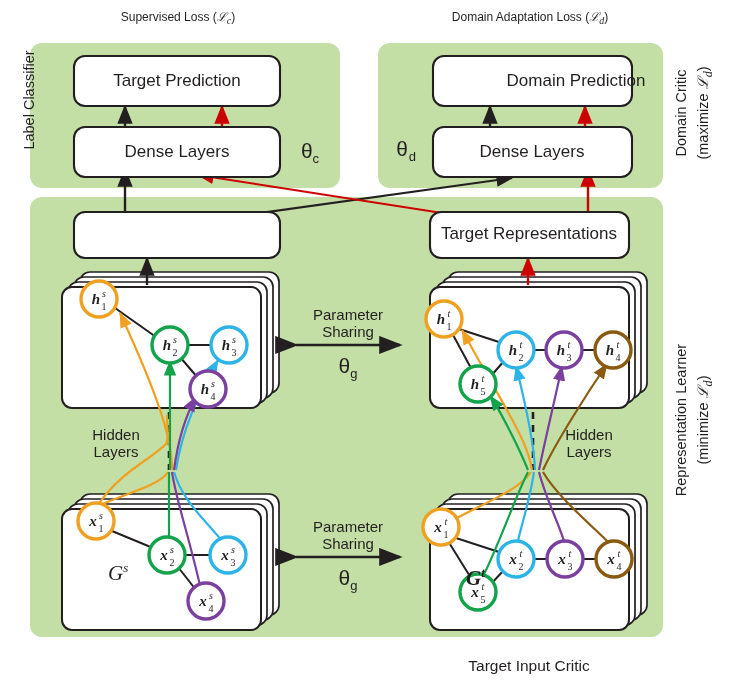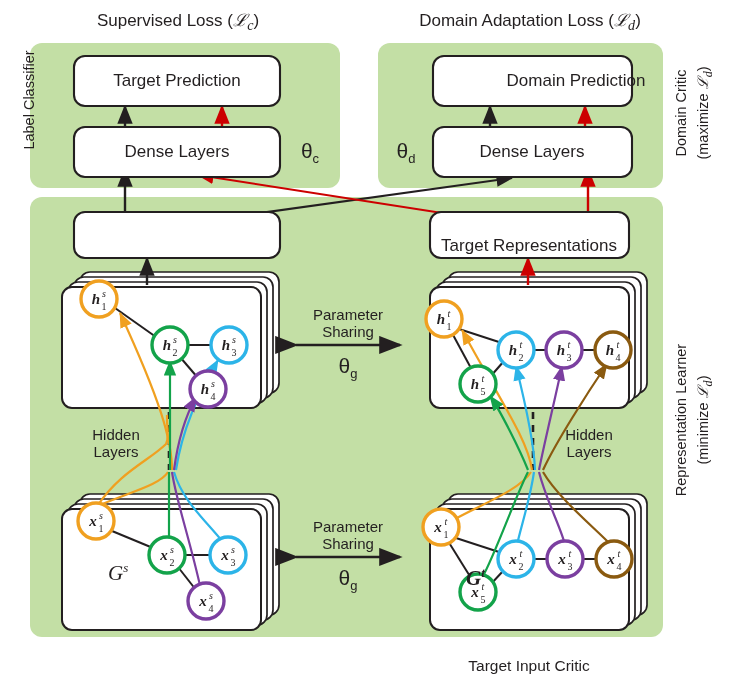--- a/index.html
+++ b/index.html
@@ -1,20 +1,20 @@
 <!DOCTYPE html>
 <html><head>
 <meta charset="utf-8">
 <style>
   html,body{margin:0;padding:0;background:#ffffff;}
   body{font-family:"Liberation Sans",sans-serif;}
   #stage{position:relative;width:729px;height:692px;overflow:hidden;background:#fff;}
   #stage svg{position:absolute;left:0;top:0;}
   .txt{position:absolute;color:#231f20;white-space:nowrap;}
-  .hdr{font-size:17px;letter-spacing:0px;}
+  .hdr{font-size:12px;letter-spacing:0px;}
   .boxlabel{font-size:17px;}
   .sidelabel{font-size:14.5px;line-height:1.25;text-align:center;}
   .theta{font-size:21px;}
   .theta sub{font-size:13px;}
   .psh{font-size:15px;text-align:center;line-height:1.12;}
   .hidlab{font-size:15px;text-align:center;line-height:1.15;}
   .bottomlab{font-size:15.5px;}
   .calli{font-style:italic;font-family:"Liberation Serif",serif;}
   .mathi{font-family:"Liberation Serif",serif;font-style:italic;}
   .rot-l{transform-origin:0 0;transform:rotate(-90deg);}
@@ -347,26 +347,26 @@
     Representation Learner
   </div>
   <div class="txt sidelabel rot-l" style="left:694px;top:535px;width:230px;">
     (minimize <span class="calli">ℒ</span><sub class="calli">d</sub>)
   </div>
 
   <div class="txt boxlabel ctr" style="left:177px;top:71px;">Target Prediction</div>
   <div class="txt boxlabel ctr" style="left:177px;top:142px;">Dense Layers</div>
   <div class="txt boxlabel ctr" style="left:532px;top:71px;margin-left:44px;">Domain Prediction</div>
   <div class="txt boxlabel ctr" style="left:532px;top:142px;">Dense Layers</div>
-  <div class="txt boxlabel ctr" style="left:529px;top:236px;">Target Representations</div>
+  <div class="txt boxlabel ctr" style="left:529px;top:224px;">Target Representations</div>
 
   <div class="txt theta ctr" style="left:310px;top:139px;">
     <span>θ</span><sub>c</sub>
   </div>
-  <div class="txt theta ctr" style="left:406px;top:139px;">
+  <div class="txt theta ctr" style="left:406px;top:139px;font-family:Liberation Mono, monospace;">
     <span>θ</span><sub>d</sub>
   </div>
 
   <div class="txt psh ctr" style="left:348px;top:307px;">
     <span>Parameter</span><br><span>Sharing</span>
   </div>
   <div class="txt theta ctr" style="left:348px;top:354px;">
     <span>θ</span><sub>g</sub>
   </div>
 

